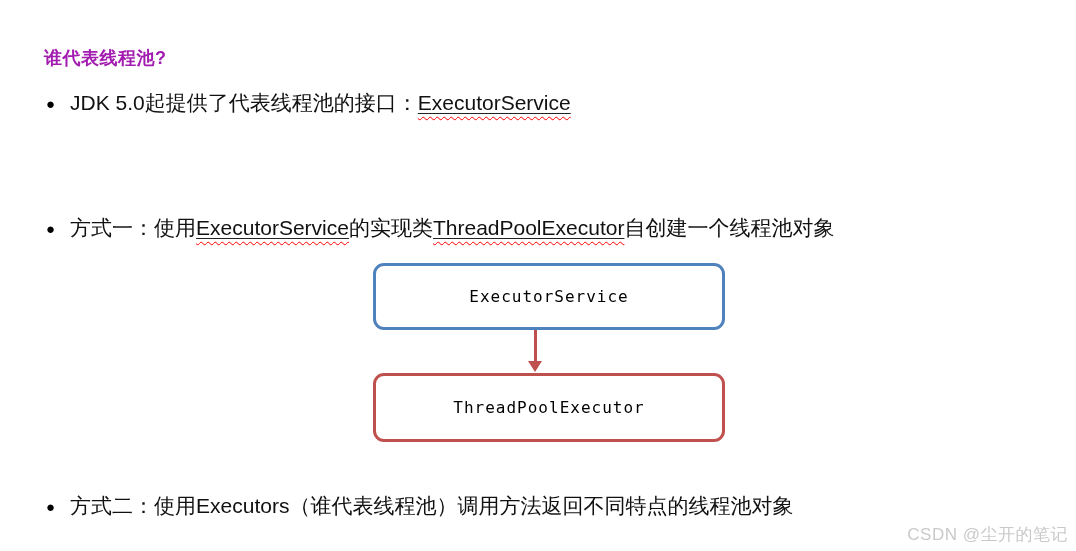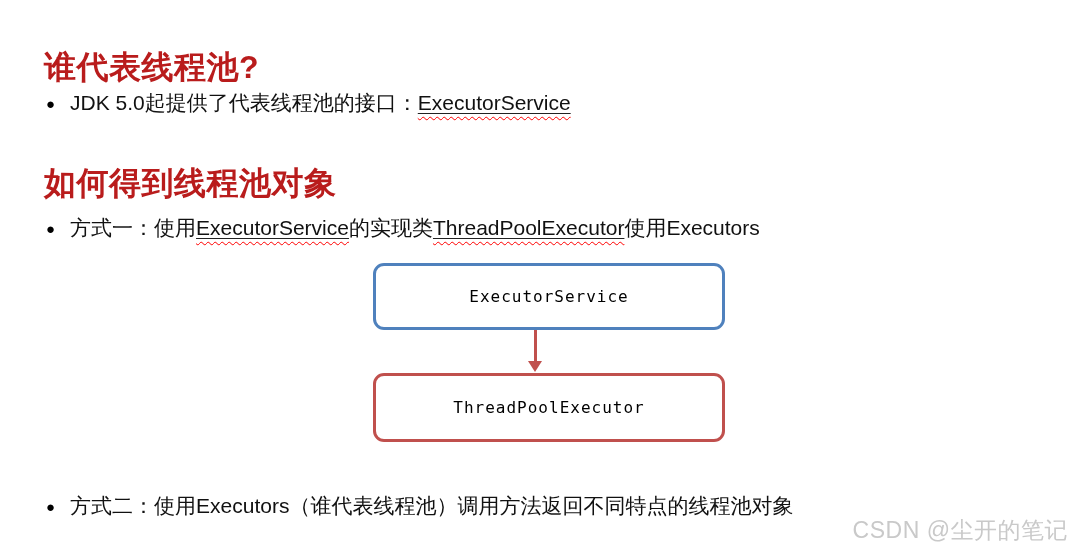--- a/index.html
+++ b/index.html
@@ -9,23 +9,23 @@
     width: 1076px;
     height: 551px;
     background: #ffffff;
     overflow: hidden;
     font-family: "Liberation Sans", sans-serif;
     color: var(--text, #000);
   }
   .heading {
     position: absolute;
     left: 44px;
-    font-size: 32px;
+    font-size: 18px;
     font-weight: bold;
-    color: #b91c1c;
+    color: #a21caf;
     letter-spacing: 0.5px;
   }
   .bullet-line {
     position: absolute;
     left: 46px;
     display: flex;
     align-items: center;
     font-size: 21px;
     color: #111;
     white-space: nowrap;
@@ -104,21 +104,21 @@
     width: 0;
     height: 0;
     border-left: 7px solid transparent;
     border-right: 7px solid transparent;
     border-top: 11px solid var(--accent-red, #C0504D);
   }
   .watermark {
     position: absolute;
     right: 8px;
     bottom: 5px;
-    font-size: 23px;
+    font-size: 17px;
     color: var(--watermark, #c9c9c9);
     letter-spacing: 0.5px;
   }
   #h-who  { top: 46px; }
   #h-how  { top: 162px; }
   #b-jdk  { top: 89px; }
   #b-way1 { top: 214px; }
   #b-way2 { top: 492px; }
 </style>
 </head>
@@ -128,26 +128,25 @@
 
   <div class="heading" id="h-who">谁代表线程池?</div>
 
   <div class="bullet-line" id="b-jdk">
     <span class="bullet-dot">●</span>
     <span>
       <span>JDK 5.0起提供了代表线程池的接口：</span><span class="squiggle"><span class="u">ExecutorService</span></span>
     </span>
   </div>
 
-  <div class="heading" id="h-how">如何得到线程池对象</div>
 
   <div class="bullet-line" id="b-way1">
     <span class="bullet-dot">●</span>
     <span>
-      <span>方式一：使用</span><span class="squiggle"><span class="u">ExecutorService</span></span><span>的实现类</span><span class="squiggle"><span class="u">ThreadPoolExecutor</span></span><span>使用Executors</span>
+      <span>方式一：使用</span><span class="squiggle"><span class="u">ExecutorService</span></span><span>的实现类</span><span class="squiggle"><span class="u">ThreadPoolExecutor</span></span><span>自创建一个线程池对象</span>
     </span>
   </div>
 
   <div class="diagram">
     <div class="node node-interface">ExecutorService</div>
     <div class="arrow">
       <div class="arrow-shaft"></div>
       <div class="arrow-head"></div>
     </div>
     <div class="node node-impl">ThreadPoolExecutor</div>

